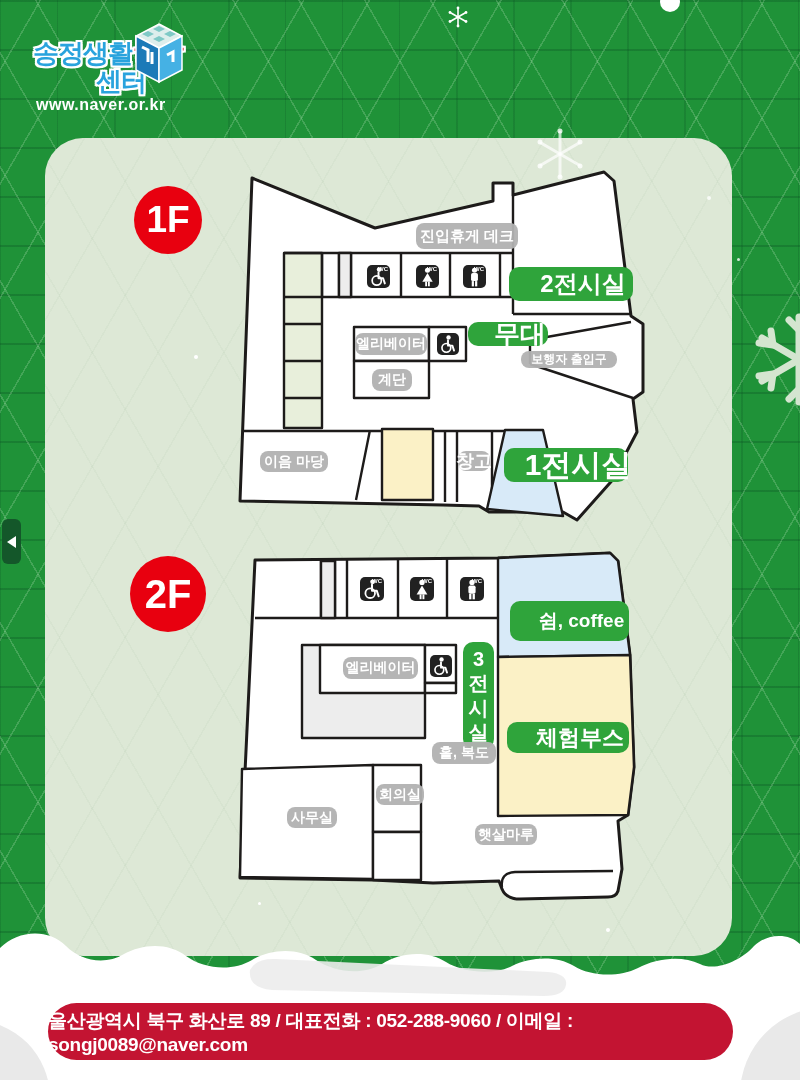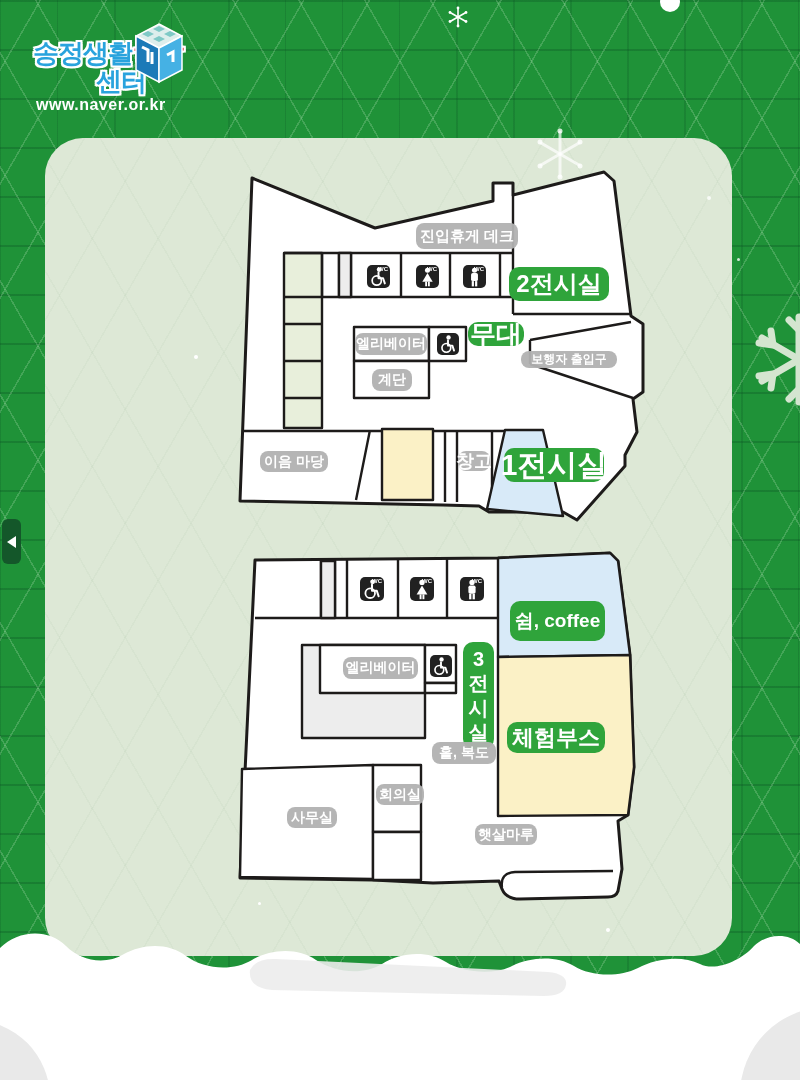--- a/index.html
+++ b/index.html
@@ -28,21 +28,21 @@
   .logo-blue{color:var(--logo-blue,#29a3dd);}
   .logo-red{color:var(--logo-red,#e84a5a);}
   #site-url{color:#fff;font-weight:bold;font-size:16px;letter-spacing:.5px;}
   
   .badge{border-radius:50%;background:var(--badge-red,#e8000f);color:#fff;font-weight:bold;
     display:flex;align-items:center;justify-content:center;font-size:37px;}
   
   .glabel{background:var(--label-gray,#b2b2b2);color:#fff;font-weight:bold;border-radius:8px;
     display:flex;align-items:center;justify-content:center;white-space:nowrap;opacity:.95;}
   .green{background:var(--label-green,#2fa43b);color:#fff;font-weight:bold;border-radius:10px;
-    display:flex;align-items:center;justify-content:center;white-space:nowrap;}
+    display:flex;align-items:center;justify-content:center;white-space:nowrap;padding-left:24px;}
   .vgreen{background:var(--label-green,#2fa43b);color:#fff;font-weight:bold;border-radius:10px;
     text-align:center;word-break:break-all;line-height:1.22;padding-top:5px;box-sizing:border-box;}
   
   .tile{background:#212121;border-radius:5px;}
   .tile .wc{position:absolute;top:1px;right:2px;color:#fff;font-weight:bold;font-size:6px;line-height:6px;}
   
   #footer{left:48px;top:1003px;width:685px;height:57px;border-radius:29px;
     background:var(--footer-red,#c31432);color:#fff;display:flex;align-items:center;justify-content:center;
     font-weight:bold;font-size:19px;letter-spacing:-.3px;}
   
@@ -118,20 +118,21 @@
     <g fill="rgba(255,255,255,.8)">
         <circle cx="26" cy="3" r="2.5"></circle>
         <circle cx="26" cy="49" r="2.5"></circle>
         <circle cx="6" cy="14" r="2.5"></circle>
         <circle cx="46" cy="38" r="2.5"></circle>
         <circle cx="46" cy="14" r="2.5"></circle>
         <circle cx="6" cy="38" r="2.5"></circle>
       </g>
   </svg>
 
+  <div class="abs badge" style="left:134px;top:186px;width:68px;height:68px;">1F</div>
 
   <div class="abs" style="left:232px;top:168px;width:416px;height:364px;">
     <svg width="416" height="364" viewBox="0 0 416 364">
       <path d="M20 10 L143 60 L261 33 L261 15 L281 15 L281 27 L372 4 L382 13 L399 148 L411 156 L411 224 L401 231 L405 264 L393 287 L393 298 L345 352 L331 344 L257 344 L247 338 L211 337 L8 333 Z" fill="#fff" stroke="var(--line,#1d1b1a)" stroke-width="3" stroke-linejoin="round"></path>
       <g stroke="var(--line,#1d1b1a)" stroke-width="2.4" fill="none" stroke-linejoin="round">
         <rect x="52" y="85" width="38" height="175" fill="var(--room-strip,#e8efdb)"></rect>
         <path d="M52 156 H90 M52 193 H90 M52 230 H90"></path>
         <path d="M52 85 H281 M52 129 H281"></path>
         <path d="M90 85 V129 M107 85 V129 M119 85 V129 M169 85 V129 M218 85 V129 M268 85 V129"></path>
         <rect x="107" y="85" width="12" height="44" fill="var(--room-gray,#ededed)"></rect>
@@ -185,20 +186,21 @@
     </div>
     <div class="abs tile" style="left:205px;top:165px;width:22px;height:22px;">
       <svg width="22" height="22" viewBox="0 0 20 20">
           <circle cx="10.5" cy="4" r="2" fill="#fff"></circle>
           <path d="M10 6.5 V11.5 H14 L15.5 16" stroke="#fff" stroke-width="1.7" fill="none" stroke-linecap="round" stroke-linejoin="round"></path>
           <circle cx="8.5" cy="13.5" r="4" stroke="#fff" stroke-width="1.5" fill="none"></circle>
         </svg>
     </div>
   </div>
 
+  <div class="abs badge" style="left:130px;top:556px;width:76px;height:76px;font-size:40px;">2F</div>
 
   <div class="abs" style="left:232px;top:545px;width:420px;height:365px;">
     <svg width="420" height="365" viewBox="0 0 420 365">
       <path d="M23 15 L266 13 L378 8 L386 16 L398 110 L402 222 L396 270 L386 276 L390 324 L386 346 Q384 352 376 352 L288 354 Q274 354 270 344 L267 336 L201 338 L141 335 L8 333 Z" fill="#fff" stroke="var(--line,#1d1b1a)" stroke-width="3" stroke-linejoin="round"></path>
       <g stroke="var(--line,#1d1b1a)" stroke-width="2.4" fill="none" stroke-linejoin="round">
         <path d="M266 13 L378 8 L386 16 L398 110 L266 112 Z" fill="var(--room-blue,#d8eaf8)"></path>
         <path d="M266 112 L398 110 L402 222 L396 270 L266 271 Z" fill="var(--room-yellow,#fbf1c6)"></path>
         <path d="M23 73 H266"></path>
         <path d="M89 15 V73 M103 15 V73 M115 15 V73 M166 14 V73 M215 14 V73"></path>
         <rect x="89" y="16" width="14" height="57" fill="var(--room-gray,#ededed)"></rect>
@@ -265,18 +267,21 @@
   <div class="abs dot" style="left:258px;top:902px;width:3px;height:3px;"></div>
   <div class="abs dot" style="left:150px;top:958px;width:3px;height:3px;"></div>
 
   <svg class="abs" style="left:0;top:900px" width="800" height="180" viewBox="0 0 800 180">
     <path fill="#fff" d="M0 48 C18 30,48 28,66 46 C80 60,104 66,124 54 C142 44,168 42,186 56 C204 69,232 72,252 60 C270 49,298 47,316 60 C334 72,362 76,382 64 C400 52,428 50,446 62 C462 72,492 76,512 66 C530 57,556 55,574 66 C590 76,618 78,638 68 C656 58,682 55,700 64 C716 72,742 60,754 46 C766 34,788 32,800 44 L800 180 L0 180 Z"></path>
     <path fill="#ececec" opacity=".9" d="M250 70 q6 -12 26 -11 l272 13 q20 2 18 13 q-2 11 -22 11 l-272 -6 q-24 -2 -22 -20 z"></path>
     <circle cx="-28" cy="198" r="78" fill="#e9e9e9"></circle>
     <circle cx="828" cy="195" r="88" fill="#e9e9e9"></circle>
   </svg>
 
+  <div class="abs" id="footer">
+    <span>울산광역시 북구 화산로 89 / 대표전화 : 052-288-9060 / 이메일 : songj0089@naver.com</span>
+  </div>
 
   <div class="abs" id="prev-btn">
     <span class="tri"></span>
   </div>
 
 </div>
 
 </body></html>

